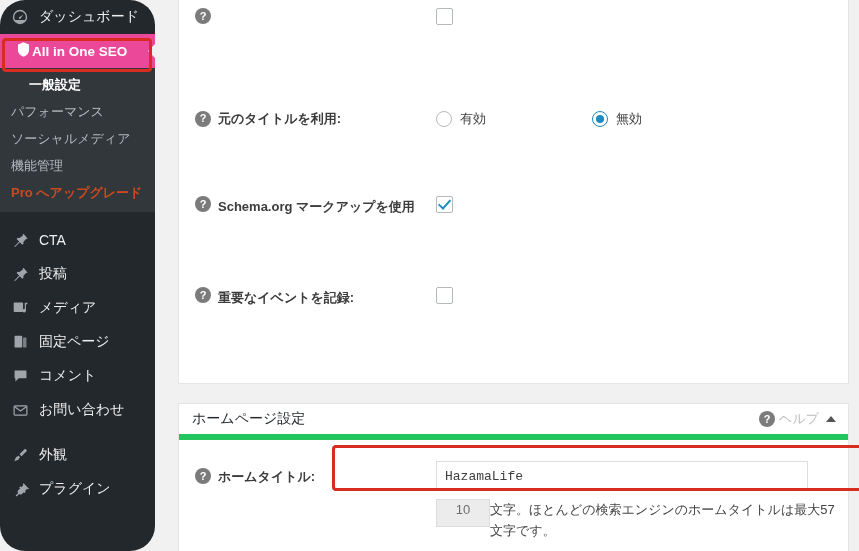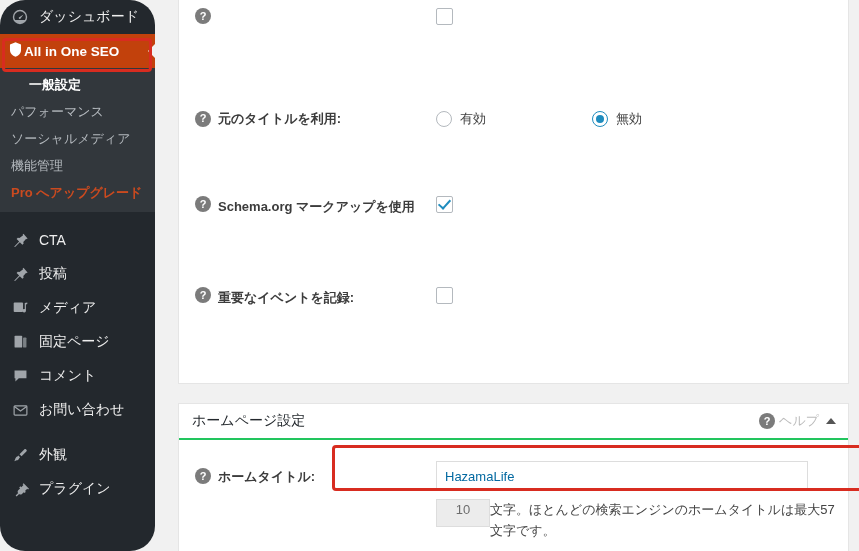--- a/index.html
+++ b/index.html
@@ -54,27 +54,27 @@
     height: 11px;
     background: #23282d;
   }
 
   
   .menu-aioseo {
     position: relative;
     margin: 0;
   }
   .menu-aioseo .inner {
-    background: #c2410c;
+    background: #ec4899;
     color: #fff;
     font-weight: bold;
     height: 34px;
     display: flex;
     align-items: center;
-    padding-left: 7px;
+    padding-left: 15px;
     box-sizing: border-box;
     width: 155px;
     font-size: 13.5px;
   }
   .menu-aioseo .inner .mi { color: #fff; }
   .menu-aioseo .arrow {
     position: absolute;
     right: -1px;
     top: 9px;
     width: 0; height: 0;
@@ -139,21 +139,21 @@
     height: 414px;
     border-top: none;
   }
   #panel-home {
     top: 403px;
     height: 160px;
   }
 
   .postbox-header {
     height: 36px;
-    border-bottom: 2px solid #22c55e;
+    border-bottom: 6px solid #22c55e;
     display: flex;
     align-items: center;
     padding: 0 12px 0 13px;
     box-sizing: border-box;
     position: relative;
   }
   .postbox-header .hdr-title {
     font-size: 14px;
     color: #23282d;
     font-weight: 400;
@@ -284,24 +284,24 @@
     display: flex;
     align-items: center;
   }
   .hometitle-input {
     width: 372px;
     height: 30px;
     border: 1px solid #ddd;
     background: #fff;
     box-sizing: border-box;
     font-size: 13px;
-    color: #0369a1;
+    color: #404040;
     padding: 0 8px;
     line-height: 28px;
-    font-family: Liberation Sans, sans-serif;
+    font-family: Liberation Mono, monospace;
     outline: none;
   }
   #home-redbox {
     left: 177px;
     top: 445px;
     width: 645px;
     height: 46px;
     z-index: 40;
   }
 

